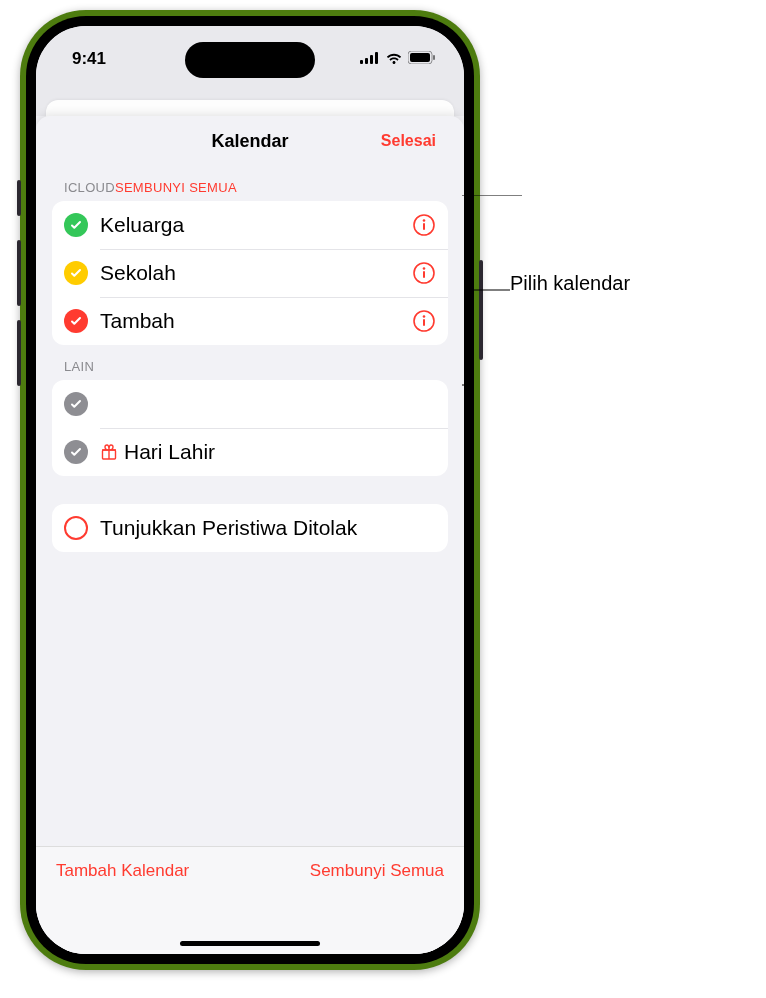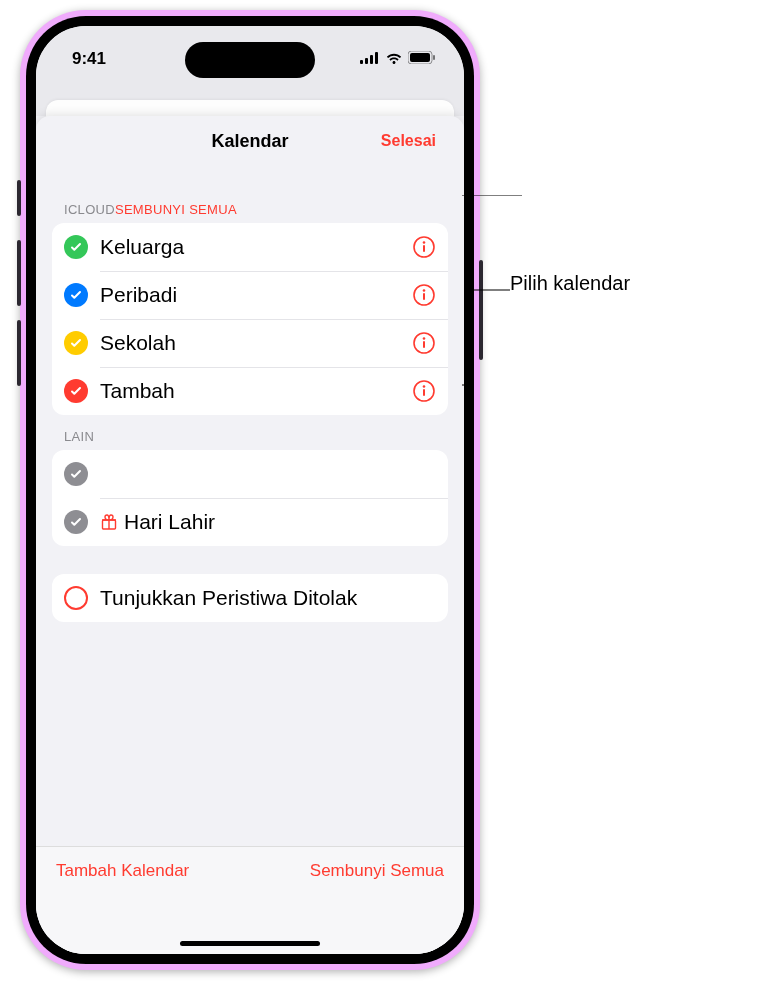--- a/index.html
+++ b/index.html
@@ -14,21 +14,21 @@
     position: relative;
     width: 766px;
     height: 998px;
   }
   .phone {
     position: absolute;
     left: 20px;
     top: 10px;
     width: 460px;
     height: 960px;
-    background: #f0abfc;
+    background: #4d7c0f;
     border-radius: 66px;
     padding: 6px;
     box-shadow: 0 2px 8px rgba(0,0,0,0.3);
   }
   .phone-inner {
     width: 100%;
     height: 100%;
     background: #000;
     border-radius: 60px;
     padding: 10px;
@@ -94,21 +94,20 @@
   }
   .sheet {
     position: relative;
     margin-top: 34px;
     flex: 1;
     background: #f2f2f6;
     border-radius: 14px 14px 0 0;
     display: flex;
     flex-direction: column;
     box-shadow: 0 -2px 10px rgba(0,0,0,0.1);
-    gap: 22px;
   }
   .sheet-header {
     position: relative;
     height: 50px;
     display: flex;
     align-items: center;
     justify-content: center;
     flex-shrink: 0;
   }
   .sheet-title {
@@ -299,35 +298,20 @@
                 <span class="row-label">Keluarga</span>
                 <span class="info-btn">
                   <svg width="22" height="22" viewBox="0 0 22 22">
                       <circle cx="11" cy="11" r="10" fill="none" stroke="#ff3b30" stroke-width="1.6"></circle>
                       <circle cx="11" cy="6.5" r="1.3" fill="#ff3b30"></circle>
                       <rect x="10" y="9" width="2" height="7" rx="1" fill="#ff3b30"></rect>
                     </svg>
                 </span>
               </div>
               <div class="row">
-                <span class="check" style="background:#007aff">
-                  <svg width="14" height="14" viewBox="0 0 14 14">
-                      <path d="M3 7.5l2.3 2.3L11 4" stroke="#fff" stroke-width="2" fill="none" stroke-linecap="round" stroke-linejoin="round"></path>
-                    </svg>
-                </span>
-                <span class="row-label">Peribadi</span>
-                <span class="info-btn">
-                  <svg width="22" height="22" viewBox="0 0 22 22">
-                      <circle cx="11" cy="11" r="10" fill="none" stroke="#ff3b30" stroke-width="1.6"></circle>
-                      <circle cx="11" cy="6.5" r="1.3" fill="#ff3b30"></circle>
-                      <rect x="10" y="9" width="2" height="7" rx="1" fill="#ff3b30"></rect>
-                    </svg>
-                </span>
-              </div>
-              <div class="row">
                 <span class="check" style="background:#ffcc00">
                   <svg width="14" height="14" viewBox="0 0 14 14">
                       <path d="M3 7.5l2.3 2.3L11 4" stroke="#fff" stroke-width="2" fill="none" stroke-linecap="round" stroke-linejoin="round"></path>
                     </svg>
                 </span>
                 <span class="row-label">Sekolah</span>
                 <span class="info-btn">
                   <svg width="22" height="22" viewBox="0 0 22 22">
                       <circle cx="11" cy="11" r="10" fill="none" stroke="#ff3b30" stroke-width="1.6"></circle>
                       <circle cx="11" cy="6.5" r="1.3" fill="#ff3b30"></circle>

